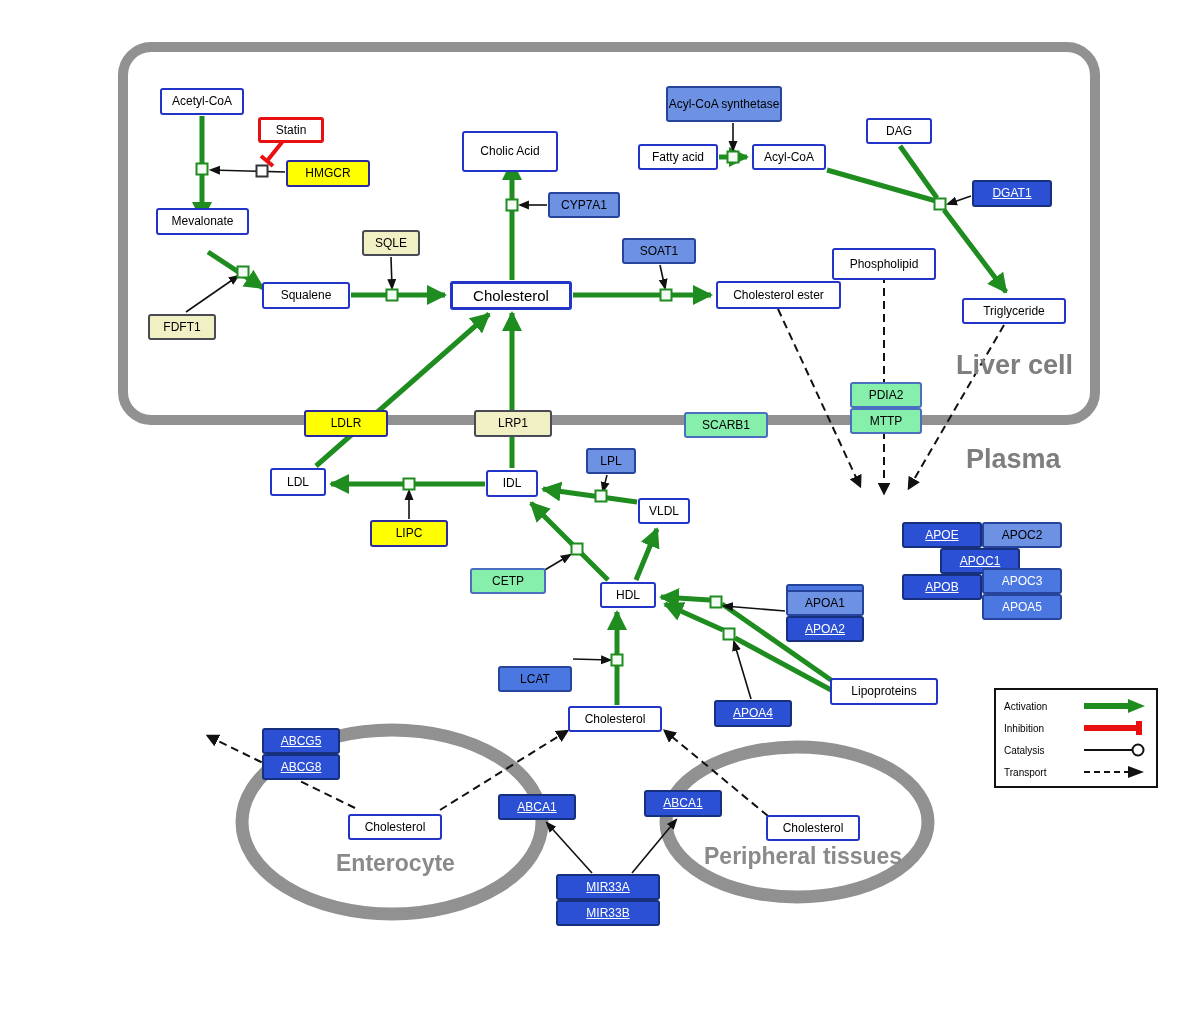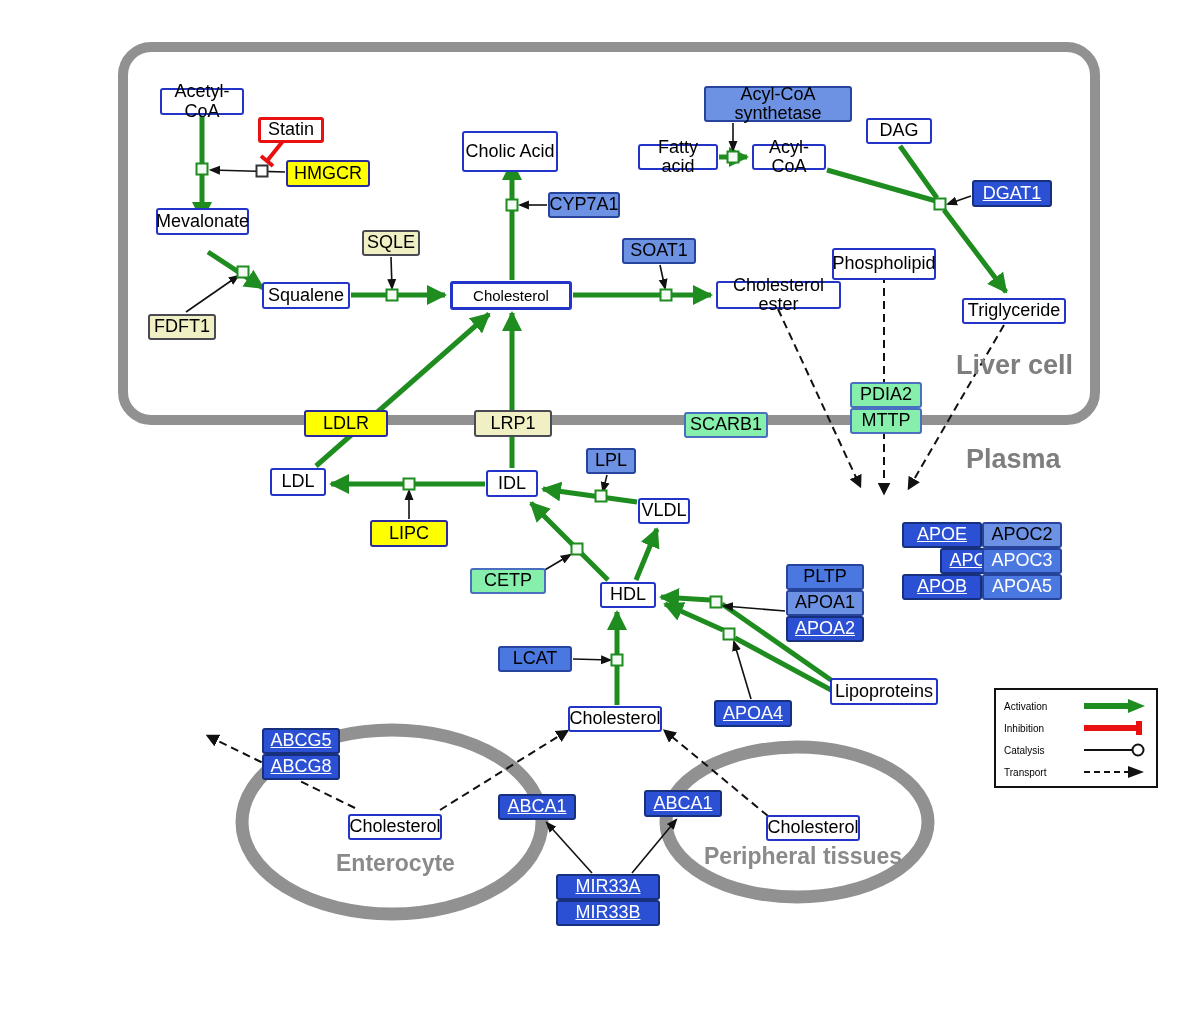--- a/index.html
+++ b/index.html
@@ -1,28 +1,28 @@
 <!DOCTYPE html>
 <html><head>
 <meta charset="utf-8">
 <style>
   html,body{margin:0;padding:0;}
   body{width:1200px;height:1013px;position:relative;background:#ffffff;overflow:hidden;
        font-family:"Liberation Sans",sans-serif;}
   svg.layer{position:absolute;left:0;top:0;pointer-events:none;}
   .node{position:absolute;box-sizing:border-box;display:flex;align-items:center;justify-content:center;
-        text-align:center;font-size:18px;color:#000;background:#fff;border-radius:3px;line-height:1.06;z-index:5;}
+        text-align:center;font-size:12px;color:#000;background:#fff;border-radius:3px;line-height:1.06;z-index:5;}
   .met{border:2px solid #2334c8;}
   .met-b{border:3px solid #2334c8;font-size:15px;}
   .red{border:3px solid #e81010;}
   .yel{background:#ffff00;border:2px solid #2b2b9c;}
   .kha{background:#f1efc4;border:2px solid #4a4a55;}
   .b-dark{background:#2b50d4;color:#fff;border:2px solid #17307e;text-decoration:underline;}
   .b-med{background:#6d92e4;color:#000;border:2px solid #27449c;}
-  .b-med2{background:#4a78e0;color:#000;border:2px solid #27449c;}
+  .b-med2{background:#4a78e0;color:#000;border:2px solid #27449c;margin-top:20px;}
   .b-light{background:#86efac;color:#000;border:2px solid #4a6fc0;}
   .wt{color:#fff;}
   .region-label{position:absolute;font-weight:bold;color:#7e7e7e;z-index:6;}
   .rl-big{font-size:27px;}
   .rl-med{font-size:23px;color:#8a8a8a;}
   .legend{position:absolute;left:994px;top:688px;width:164px;height:100px;border:2px solid #111;
           background:#fff;box-sizing:border-box;padding:5px 8px;z-index:7;}
   .legend-row{display:flex;justify-content:space-between;align-items:center;height:22px;}
   .legend-row span{font-size:10px;color:#000;}
 </style>
@@ -130,21 +130,21 @@
 <div class="node yel" style="left:286px;top:160px;width:84px;height:27px">HMGCR</div>
 <div class="node met" style="left:156px;top:208px;width:93px;height:27px">Mevalonate</div>
 <div class="node kha" style="left:148px;top:314px;width:68px;height:26px">FDFT1</div>
 <div class="node met" style="left:262px;top:282px;width:88px;height:27px">Squalene</div>
 <div class="node kha" style="left:362px;top:230px;width:58px;height:26px">SQLE</div>
 <div class="node met-b" style="left:450px;top:281px;width:122px;height:29px">Cholesterol</div>
 <div class="node met" style="left:462px;top:131px;width:96px;height:41px">Cholic Acid</div>
 <div class="node b-med" style="left:548px;top:192px;width:72px;height:26px">CYP7A1</div>
 <div class="node b-med" style="left:622px;top:238px;width:74px;height:26px">SOAT1</div>
 <div class="node met" style="left:716px;top:281px;width:125px;height:28px">Cholesterol ester</div>
-<div class="node b-med" style="left:704px;top:86px;width:148px;height:36px">Acyl-CoA synthetase</div>
+<div class="node b-med" style="left:666px;top:86px;width:116px;height:36px">Acyl-CoA synthetase</div>
 <div class="node met" style="left:638px;top:144px;width:80px;height:26px">Fatty acid</div>
 <div class="node met" style="left:752px;top:144px;width:74px;height:26px">Acyl-CoA</div>
 <div class="node met" style="left:866px;top:118px;width:66px;height:26px">DAG</div>
 <div class="node b-dark" style="left:972px;top:180px;width:80px;height:27px">DGAT1</div>
 <div class="node met" style="left:832px;top:248px;width:104px;height:32px">Phospholipid</div>
 <div class="node met" style="left:962px;top:298px;width:104px;height:26px">Triglyceride</div>
 <div class="node b-light" style="left:850px;top:382px;width:72px;height:26px">PDIA2</div>
 <div class="node b-light" style="left:850px;top:408px;width:72px;height:26px">MTTP</div>
 <div class="node yel" style="left:304px;top:410px;width:84px;height:27px">LDLR</div>
 <div class="node kha" style="left:474px;top:410px;width:78px;height:27px">LRP1</div>

